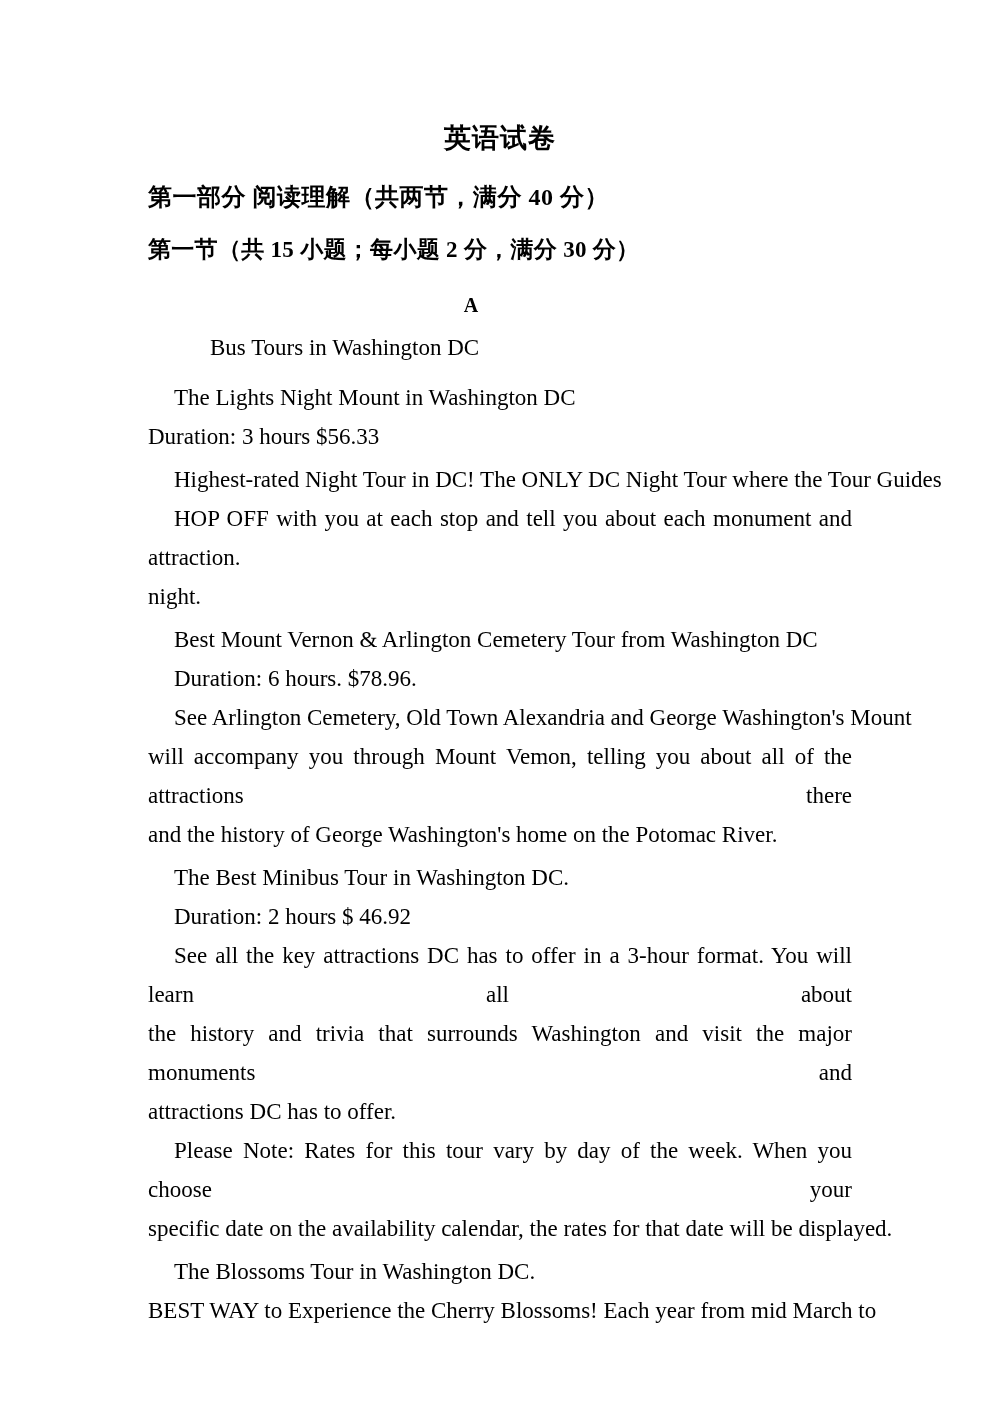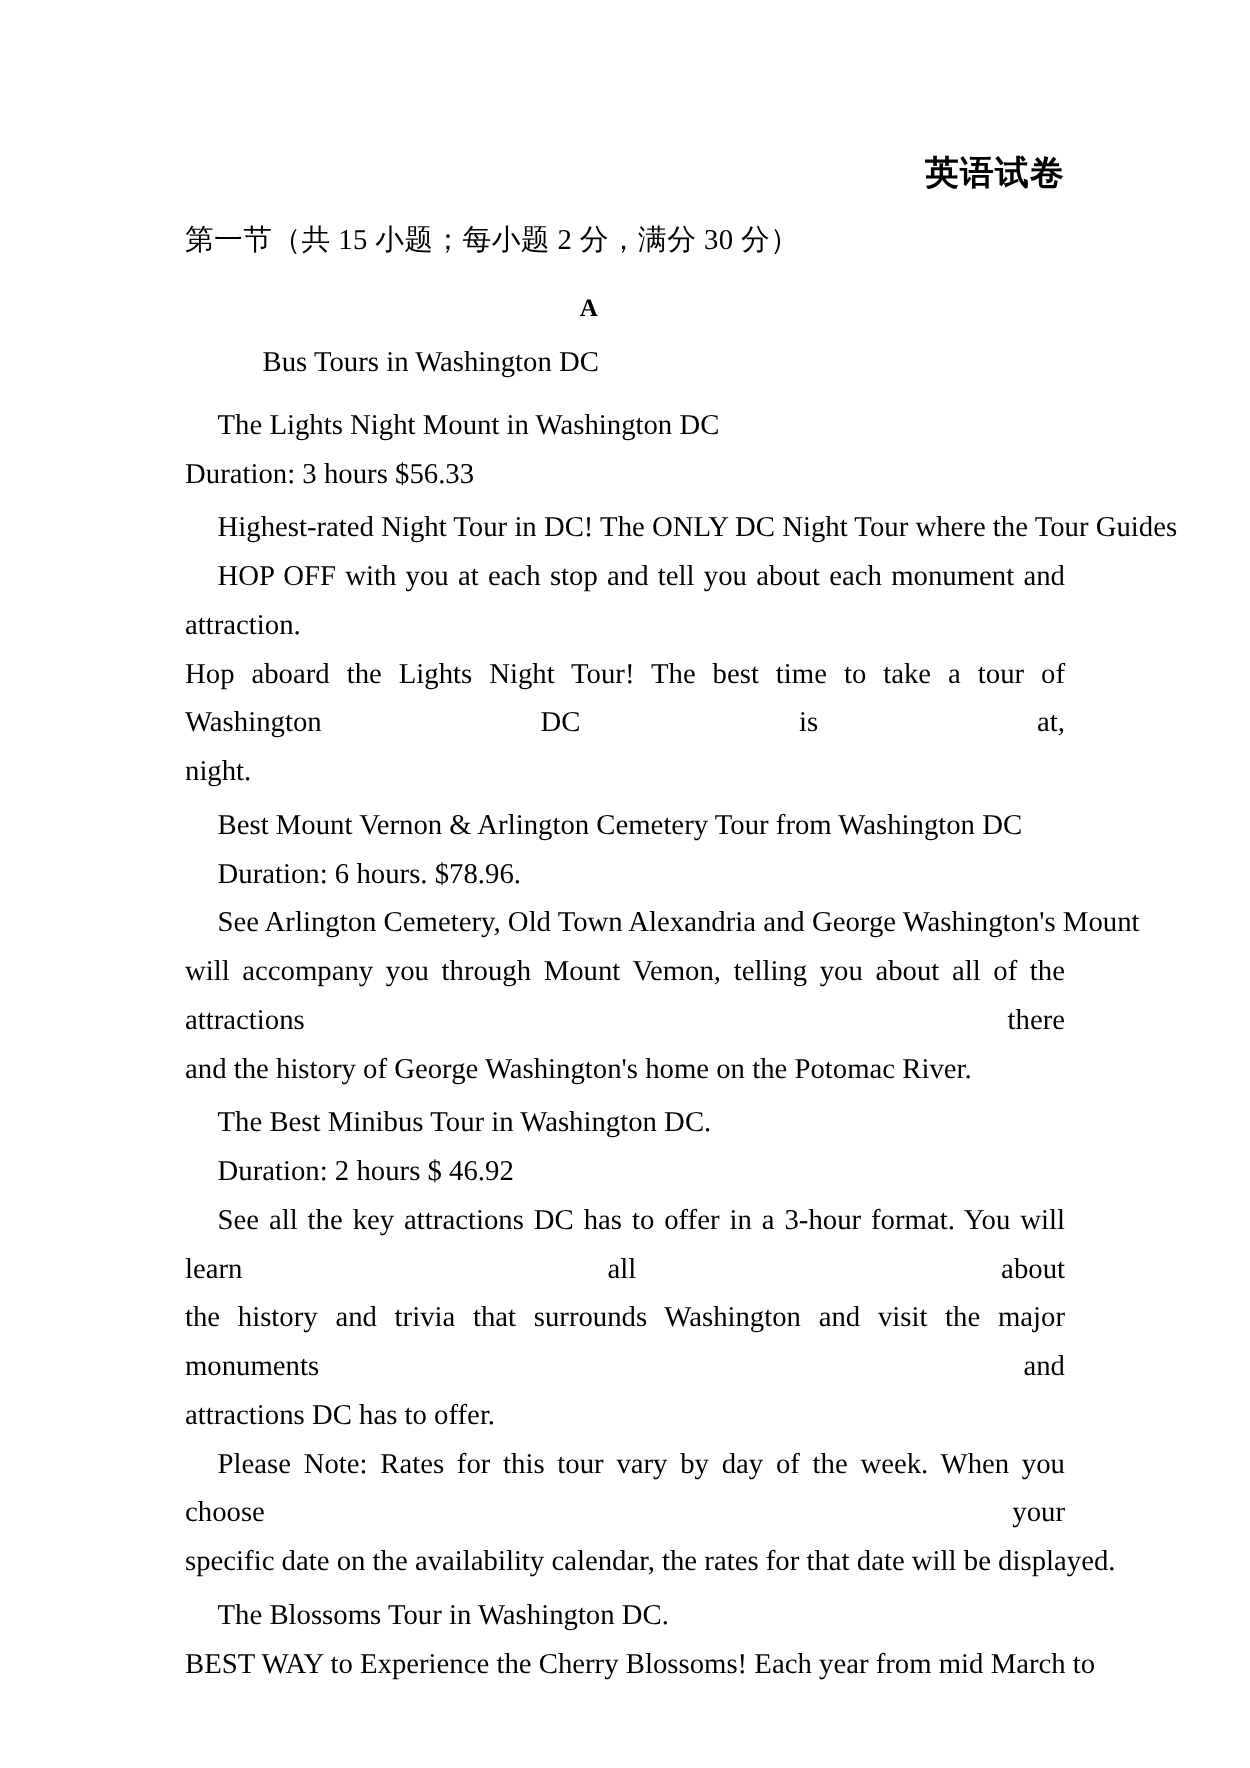--- a/index.html
+++ b/index.html
@@ -21,39 +21,39 @@
   }
   .content {
     position: absolute;
     left: 148px;
     top: 0;
     width: 704px;
   }
 
   
   .doc-title {
-    text-align: right;
+    text-align: center;
     font-size: 27px;
     font-weight: bold;
     letter-spacing: 1px;
     margin: 0;
     padding-top: 122px;
     line-height: 1.2;
   }
   .section-header {
     font-size: 24px;
     font-weight: bold;
     margin: 0;
     padding-top: 28px;
     line-height: 1.25;
     letter-spacing: 0.5px;
   }
   .subsection-line {
     font-size: 23px;
-    font-weight: normal;
+    font-weight: bold;
     margin: 0;
     padding-top: 24px;
     line-height: 1.25;
     letter-spacing: 0.3px;
   }
   .passage-letter {
     font-size: 20px;
     font-weight: bold;
     margin: 0;
     padding-top: 28px;
@@ -81,36 +81,36 @@
   .gap-sm  { margin-top: 4px; }
 </style>
 </head>
 <body>
 
 <div class="page">
   <div class="content">
 
     <h1 class="doc-title">英语试卷</h1>
 
+    <h2 class="section-header">第一部分 阅读理解（共两节，满分 40 分）</h2>
 
     <p class="subsection-line">第一节（共 15 小题；每小题 2 分，满分 30 分）</p>
 
     <p class="passage-letter">A</p>
 
     <p class="line ind-md gap-top">Bus Tours in Washington DC</p>
 
     <p class="line ind-sm gap-top">The Lights Night Mount in Washington DC</p>
 
     <p class="line ind-none">Duration: 3 hours $56.33</p>
 
     <p class="line ind-sm gap-sm">Highest-rated Night Tour in DC! The ONLY DC Night Tour where the Tour Guides</p>
 
     <p class="line ind-sm justify">HOP OFF with you at each stop and tell you about each monument and attraction.</p>
 
-    <p class="line ind-none justify">Hop aboard the Lights Night Tour! The best time to take a tour of Washington DC is at,</p>
 
     <p class="line ind-none">night.</p>
 
     <p class="line ind-sm gap-sm">Best Mount Vernon &amp; Arlington Cemetery Tour from Washington DC</p>
 
     <p class="line ind-sm">Duration: 6 hours. $78.96.</p>
 
     <p class="line ind-sm">See Arlington Cemetery, Old Town Alexandria and George Washington's Mount</p>
 
 

